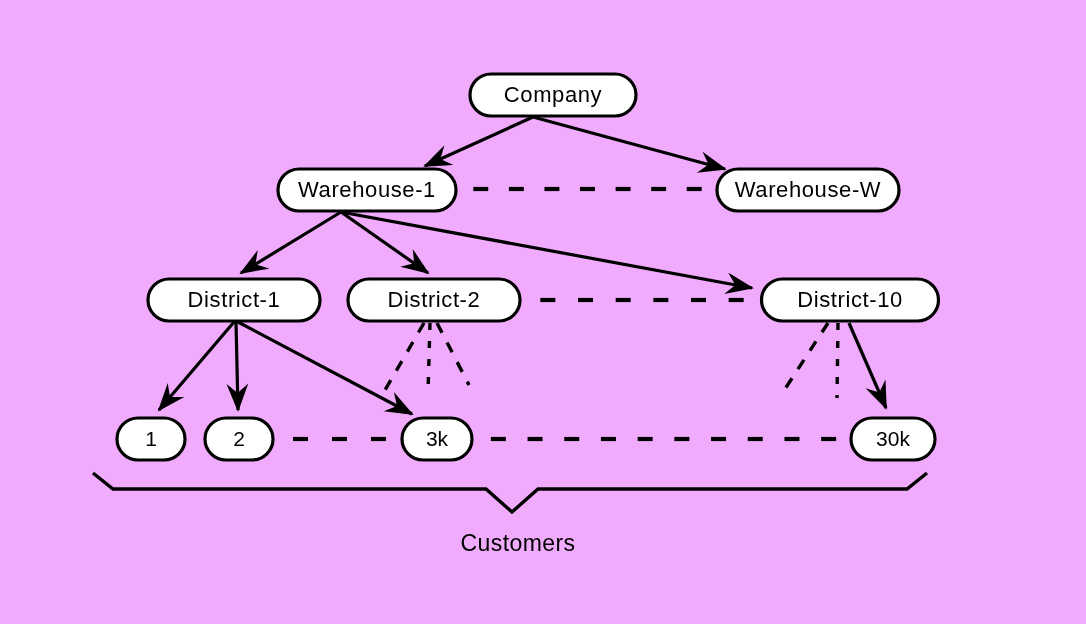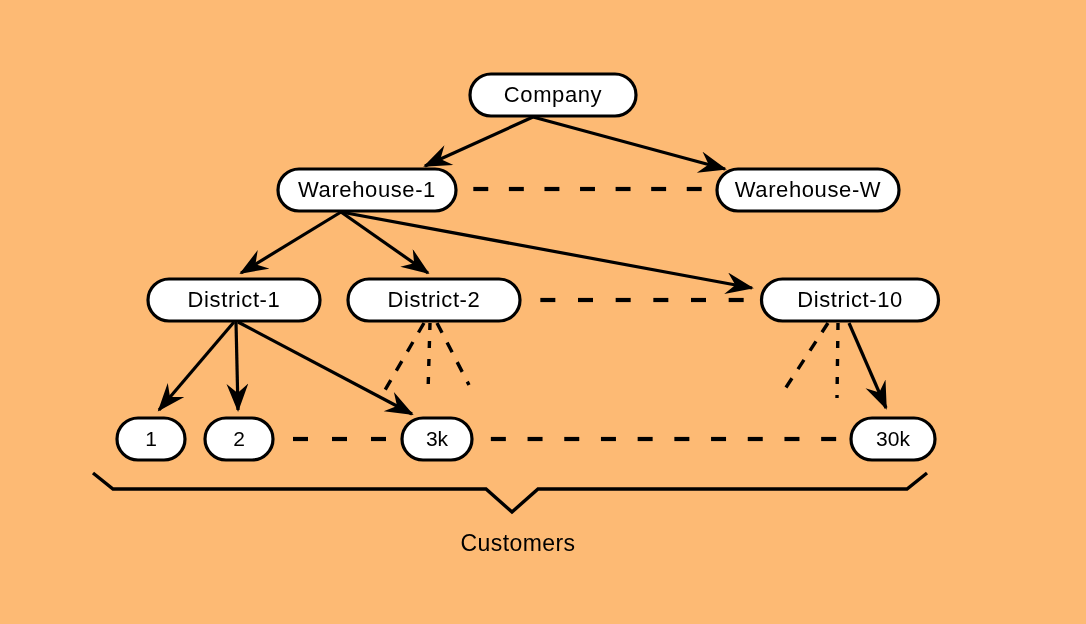--- a/index.html
+++ b/index.html
@@ -7,21 +7,21 @@
     padding: 0;
     background: #ffffff;
   }
   body {
     font-family: "Liberation Sans", sans-serif;
   }
   #diagram-root {
     position: relative;
     width: 1086px;
     height: 624px;
-    background: #fdba74;
+    background: #f0abfc;
     overflow: hidden;
   }
   #diagram-svg {
     position: absolute;
     left: 0;
     top: 0;
     width: 1086px;
     height: 624px;
     display: block;
   }

